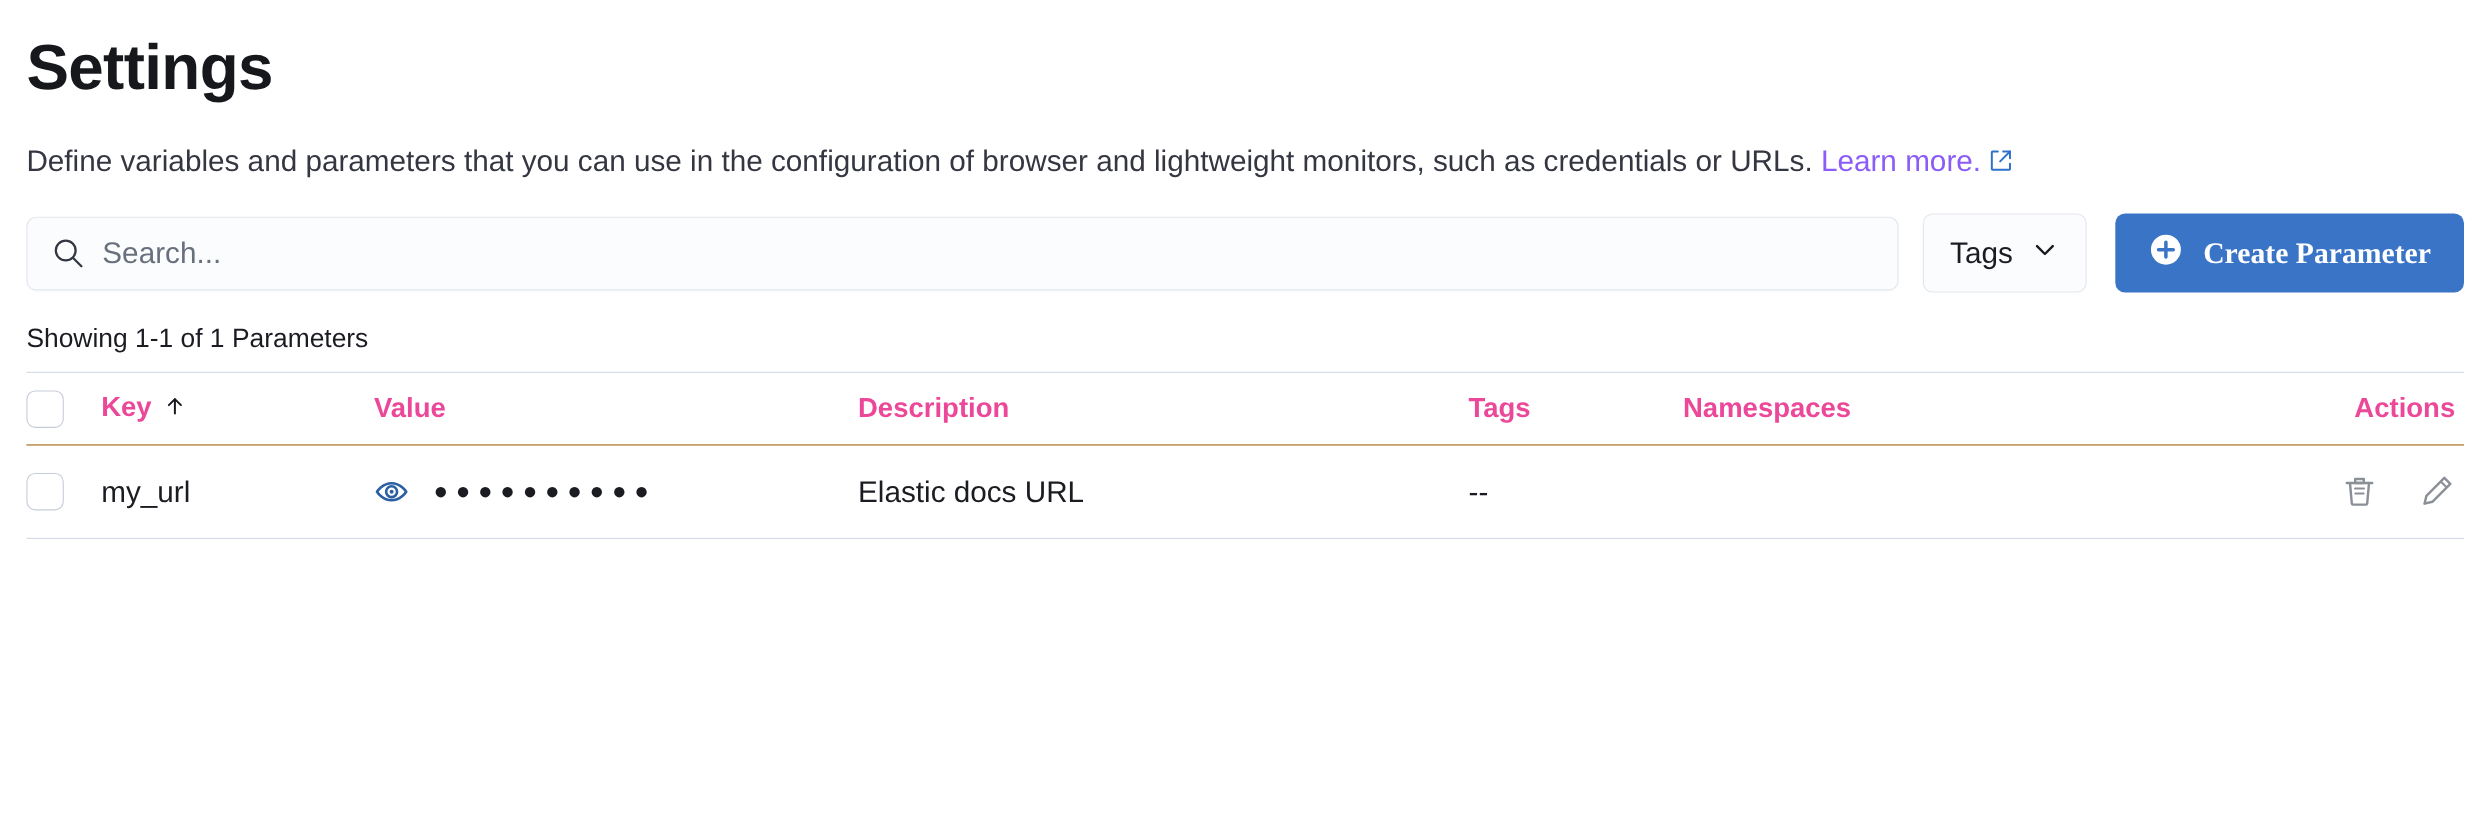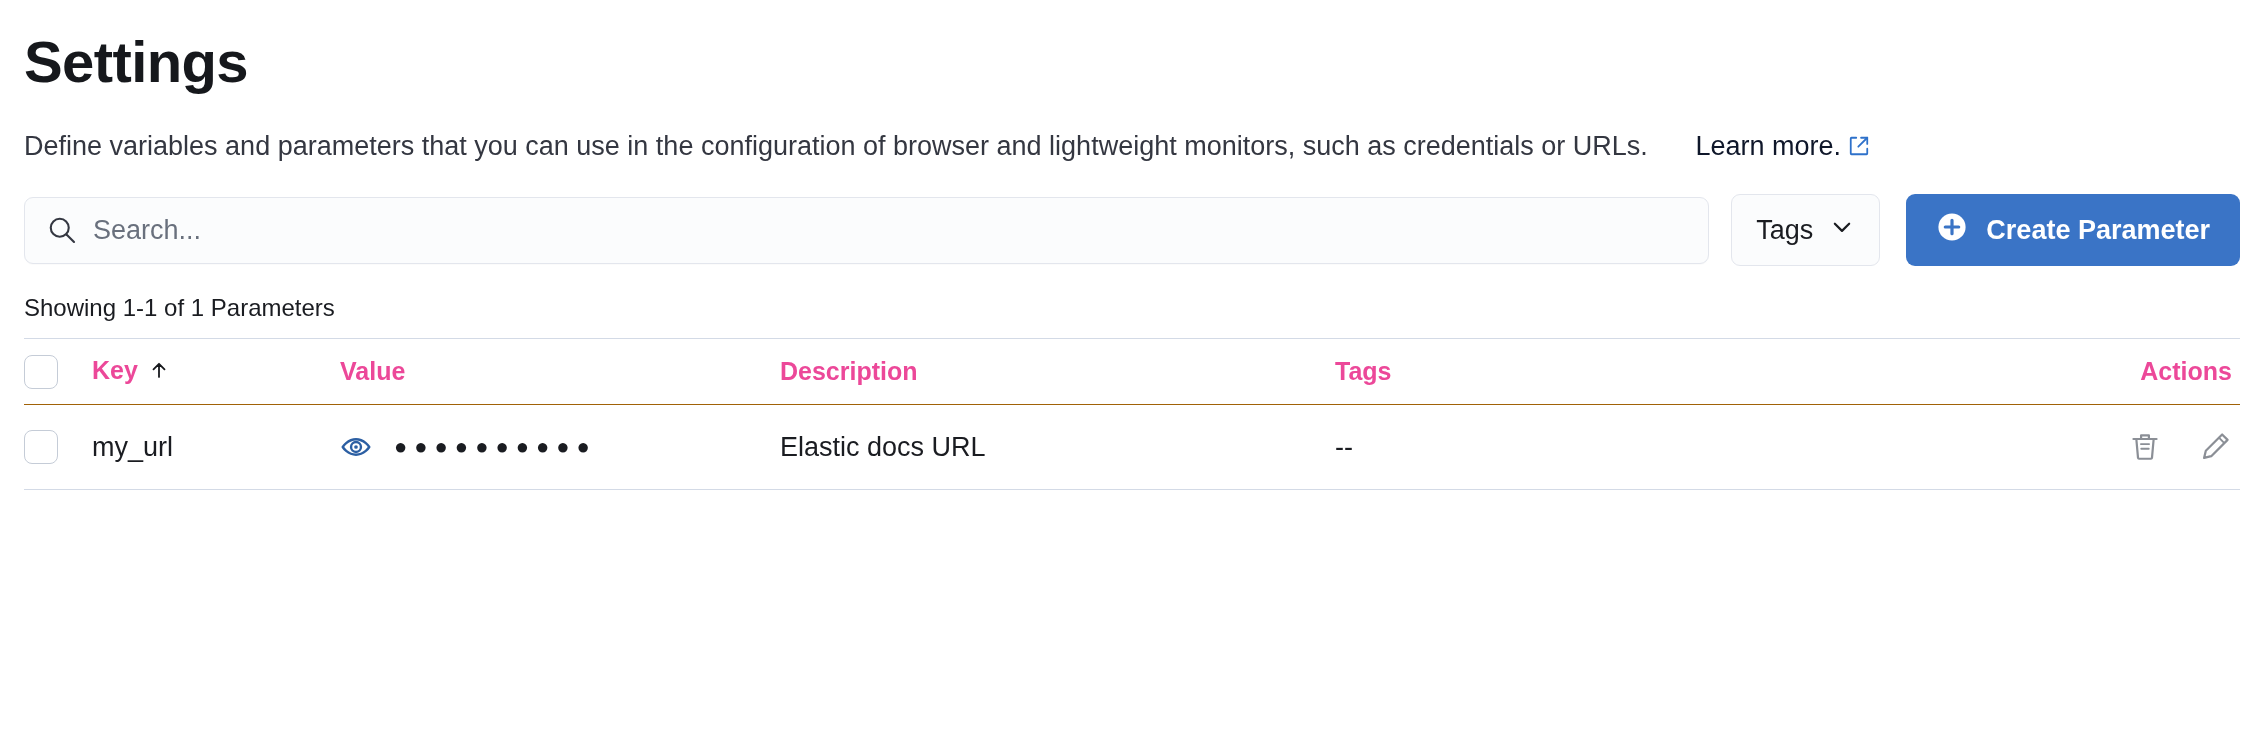--- a/index.html
+++ b/index.html
@@ -68,24 +68,23 @@
   
   .description {
     margin-top: 26px;
     margin-left: 2px;
     font-size: 27px;
     line-height: 48px;
     color: #343741;
     max-width: 2180px;
   }
   .link {
-    color: #0f172a;
+    color: #8b5cf6;
     cursor: pointer;
     text-decoration: none;
-    margin-left: 40px;
   }
   .ext-icon {
     display: inline-block;
     vertical-align: -2px;
     margin-left: 7px;
   }
 
   
   .controls {
     display: flex;
@@ -132,21 +131,21 @@
   .create-btn {
     flex: 0 0 auto;
     height: 72px;
     background: #3a74c6;
     border: none;
     border-radius: 9px;
     display: flex;
     align-items: center;
     gap: 18px;
     padding: 0 30px;
-    font-family: Liberation Sans, sans-serif;
+    font-family: Liberation Serif, serif;
     font-size: 27px;
     font-weight: 700;
     color: #ffffff;
     cursor: pointer;
     margin-left: 4px;
   }
 
   
   .showing {
     margin-top: 28px;
@@ -284,20 +283,23 @@
             </svg></span>
       </div>
       <div class="c-value th">
         <span>Value</span>
       </div>
       <div class="c-desc th">
         <span>Description</span>
       </div>
       <div class="c-tags th">
         <span>Tags</span>
+      </div>
+      <div class="c-ns th">
+        <span>Namespaces</span>
       </div>
       <div class="c-actions th">
         <span>Actions</span>
       </div>
     </div>
 
     <div class="trow tbody-row">
       <div class="c-check">
         <span class="checkbox"></span>
       </div>

